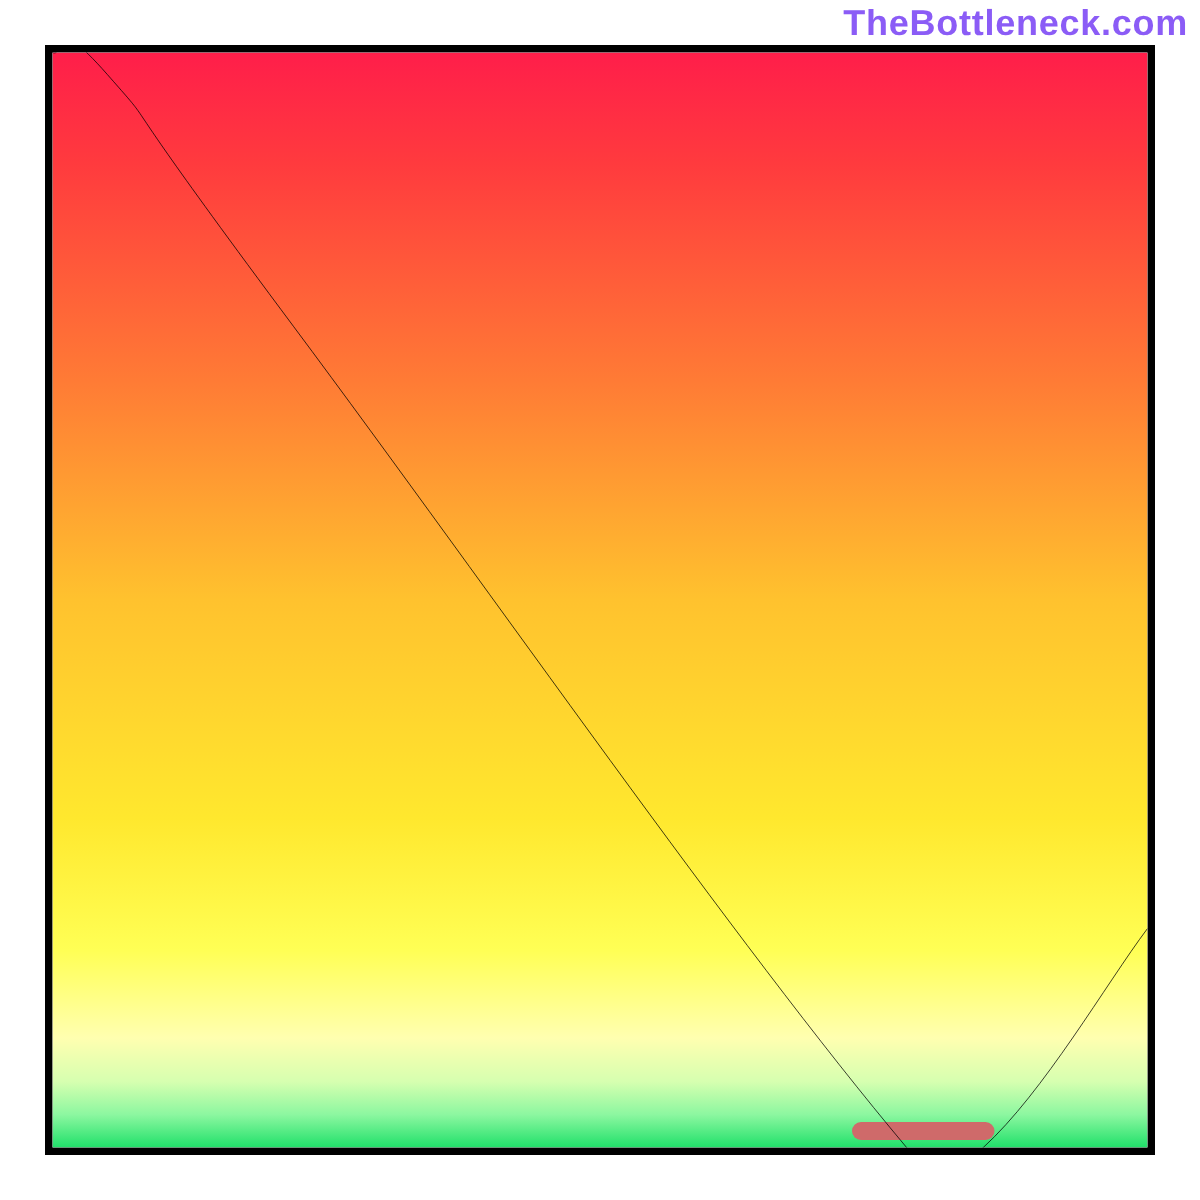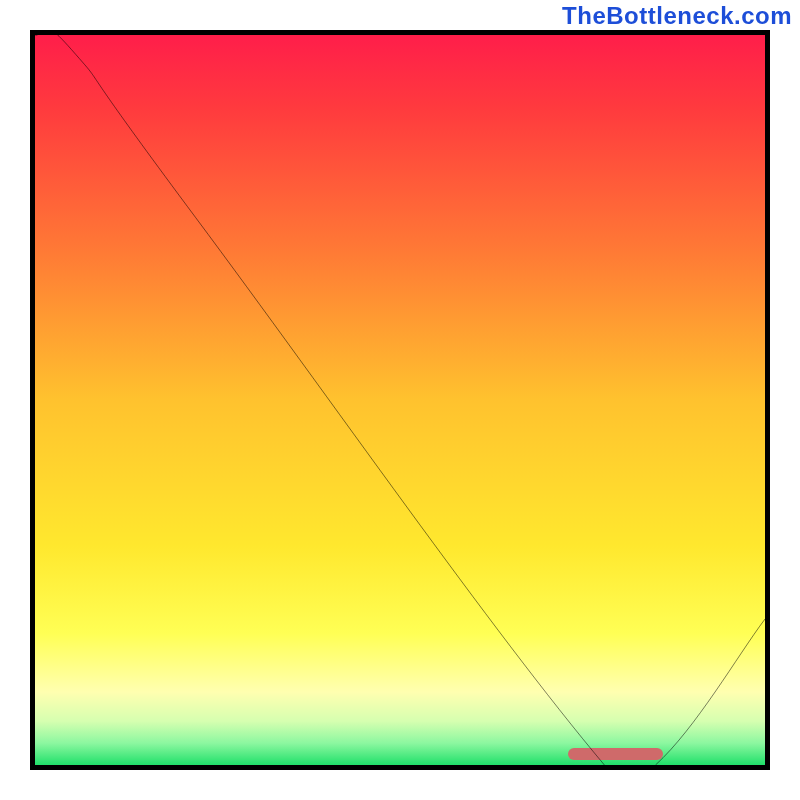--- a/index.html
+++ b/index.html
@@ -16,21 +16,21 @@
     width: 800px;
     height: 800px;
     box-sizing: border-box;
   }
   .watermark {
     position: absolute;
     top: 2px;
     right: 8px;
     font-size: 24px;
     font-weight: bold;
-    color: #1d4ed8;
+    color: #8b5cf6;
     letter-spacing: 0.5px;
     z-index: 20;
   }
   .plot-wrap {
     position: absolute;
     left: 30px;
     top: 30px;
     width: 740px;
     height: 740px;
     border: 5px solid #000;

